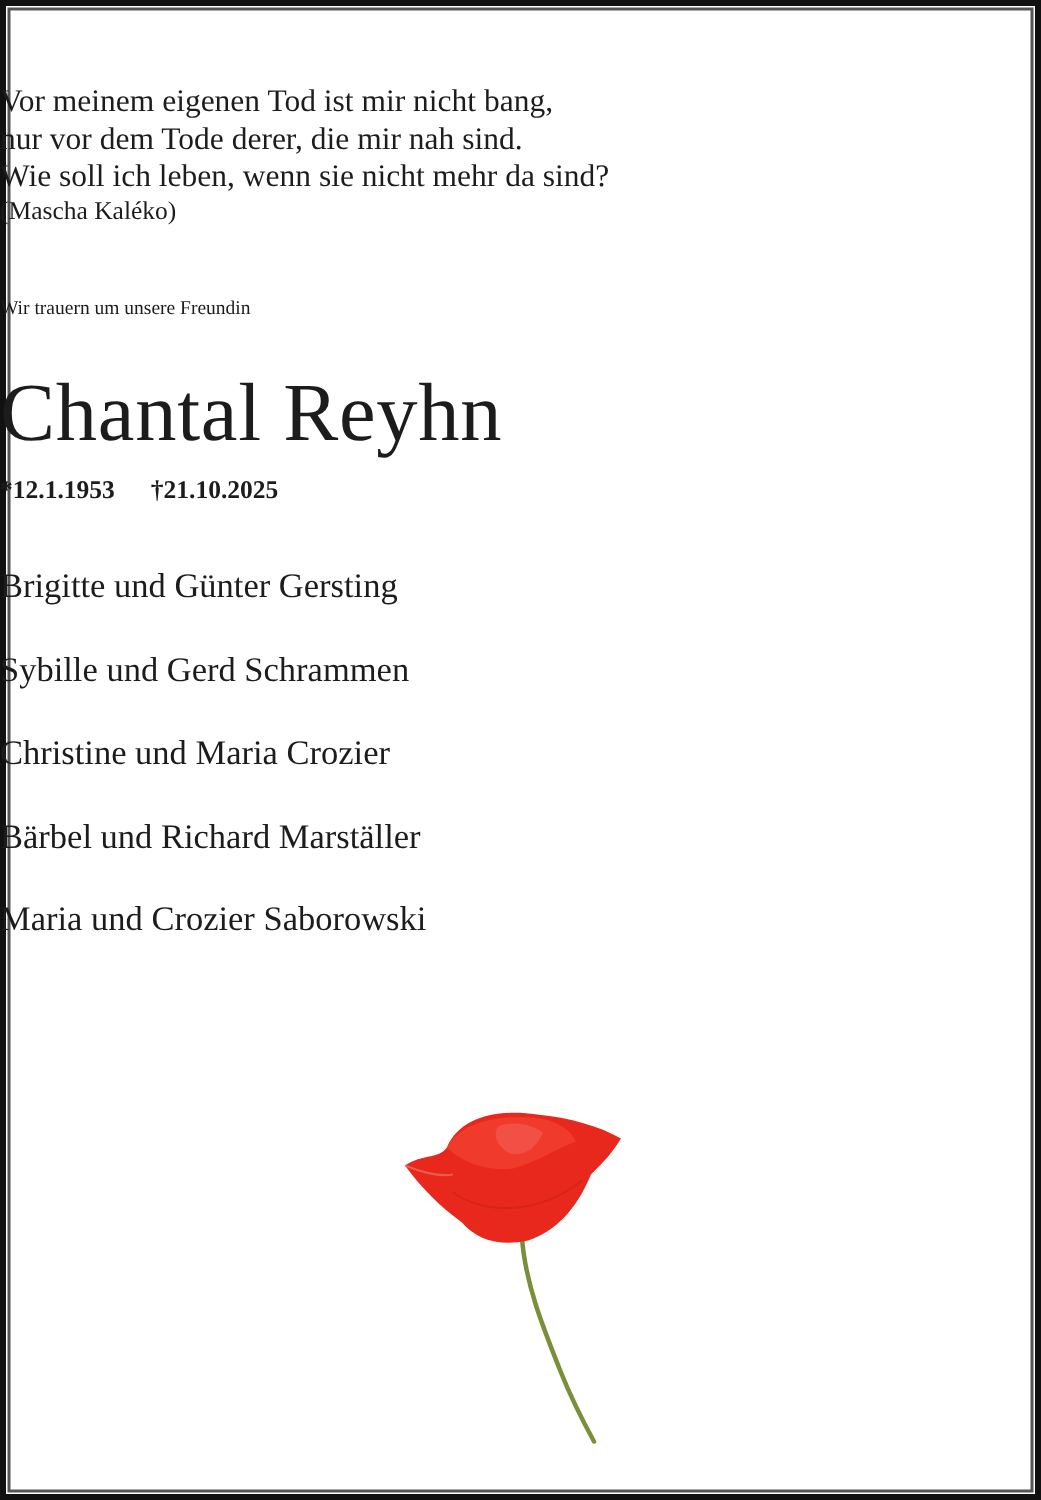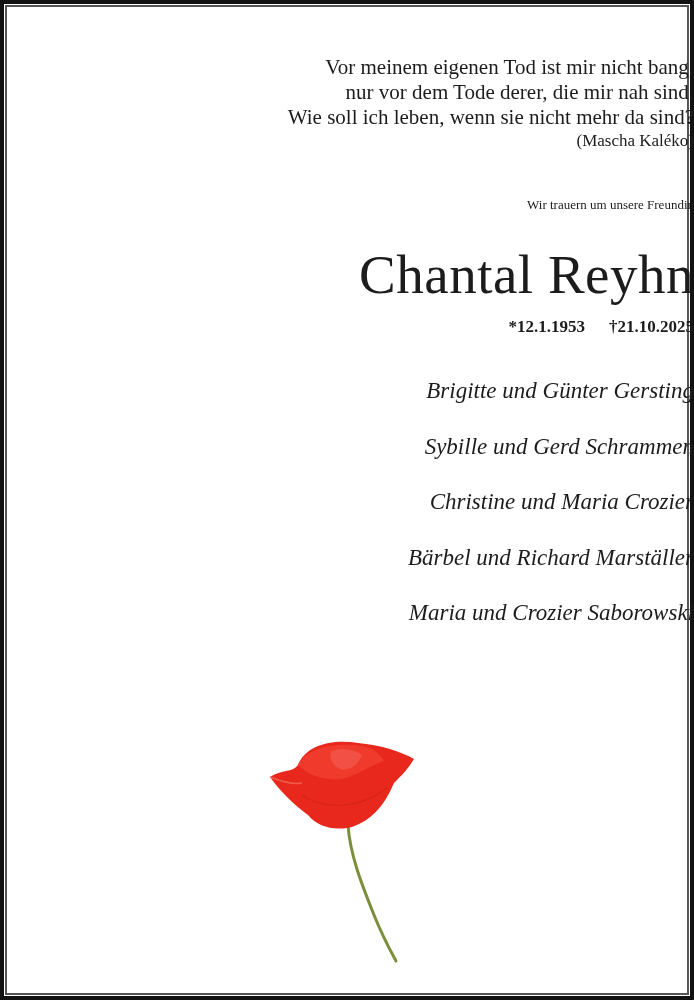--- a/index.html
+++ b/index.html
@@ -8,30 +8,30 @@
       position: absolute; left: 0; top: 0; width: 694px; height: 1000px;
       box-sizing: border-box; border: 4px solid #111111;
     }
     .frame-inner {
       position: absolute; left: 5px; top: 5px; width: 684px; height: 990px;
       box-sizing: border-box; border: 2px solid #555555;
     }
     .content {
       position: absolute; left: 0; top: 0; width: 694px; height: 1000px;
       font-family: "Liberation Serif", "DejaVu Serif", serif; color: #1c1c1c;
-      text-align: right;
+      text-align: left;
     }
     .line { position: absolute; left: 0; width: 694px; white-space: nowrap; }
     .poem { font-size: 21px; line-height: 26px; }
     .author { font-size: 17px; }
     .intro { font-size: 13px; }
     .name { font-size: 55px; letter-spacing: 0.5px; margin-top: 10px; }
     .dates { font-size: 17px; font-weight: bold; }
     .dates span { display: inline-block; }
-    .mourner { font-size: 23px; font-style: italic; }
+    .mourner { font-size: 23px; }
     .poppy { position: absolute; left: 262px; top: 735px; width: 160px; height: 230px; }
   </style>
 </head>
 <body>
 
 <div class="frame-outer"></div>
 <div class="frame-inner"></div>
 
 <div class="content">
   <div class="line poem" style="top:54px">Vor meinem eigenen Tod ist mir nicht bang,</div>

